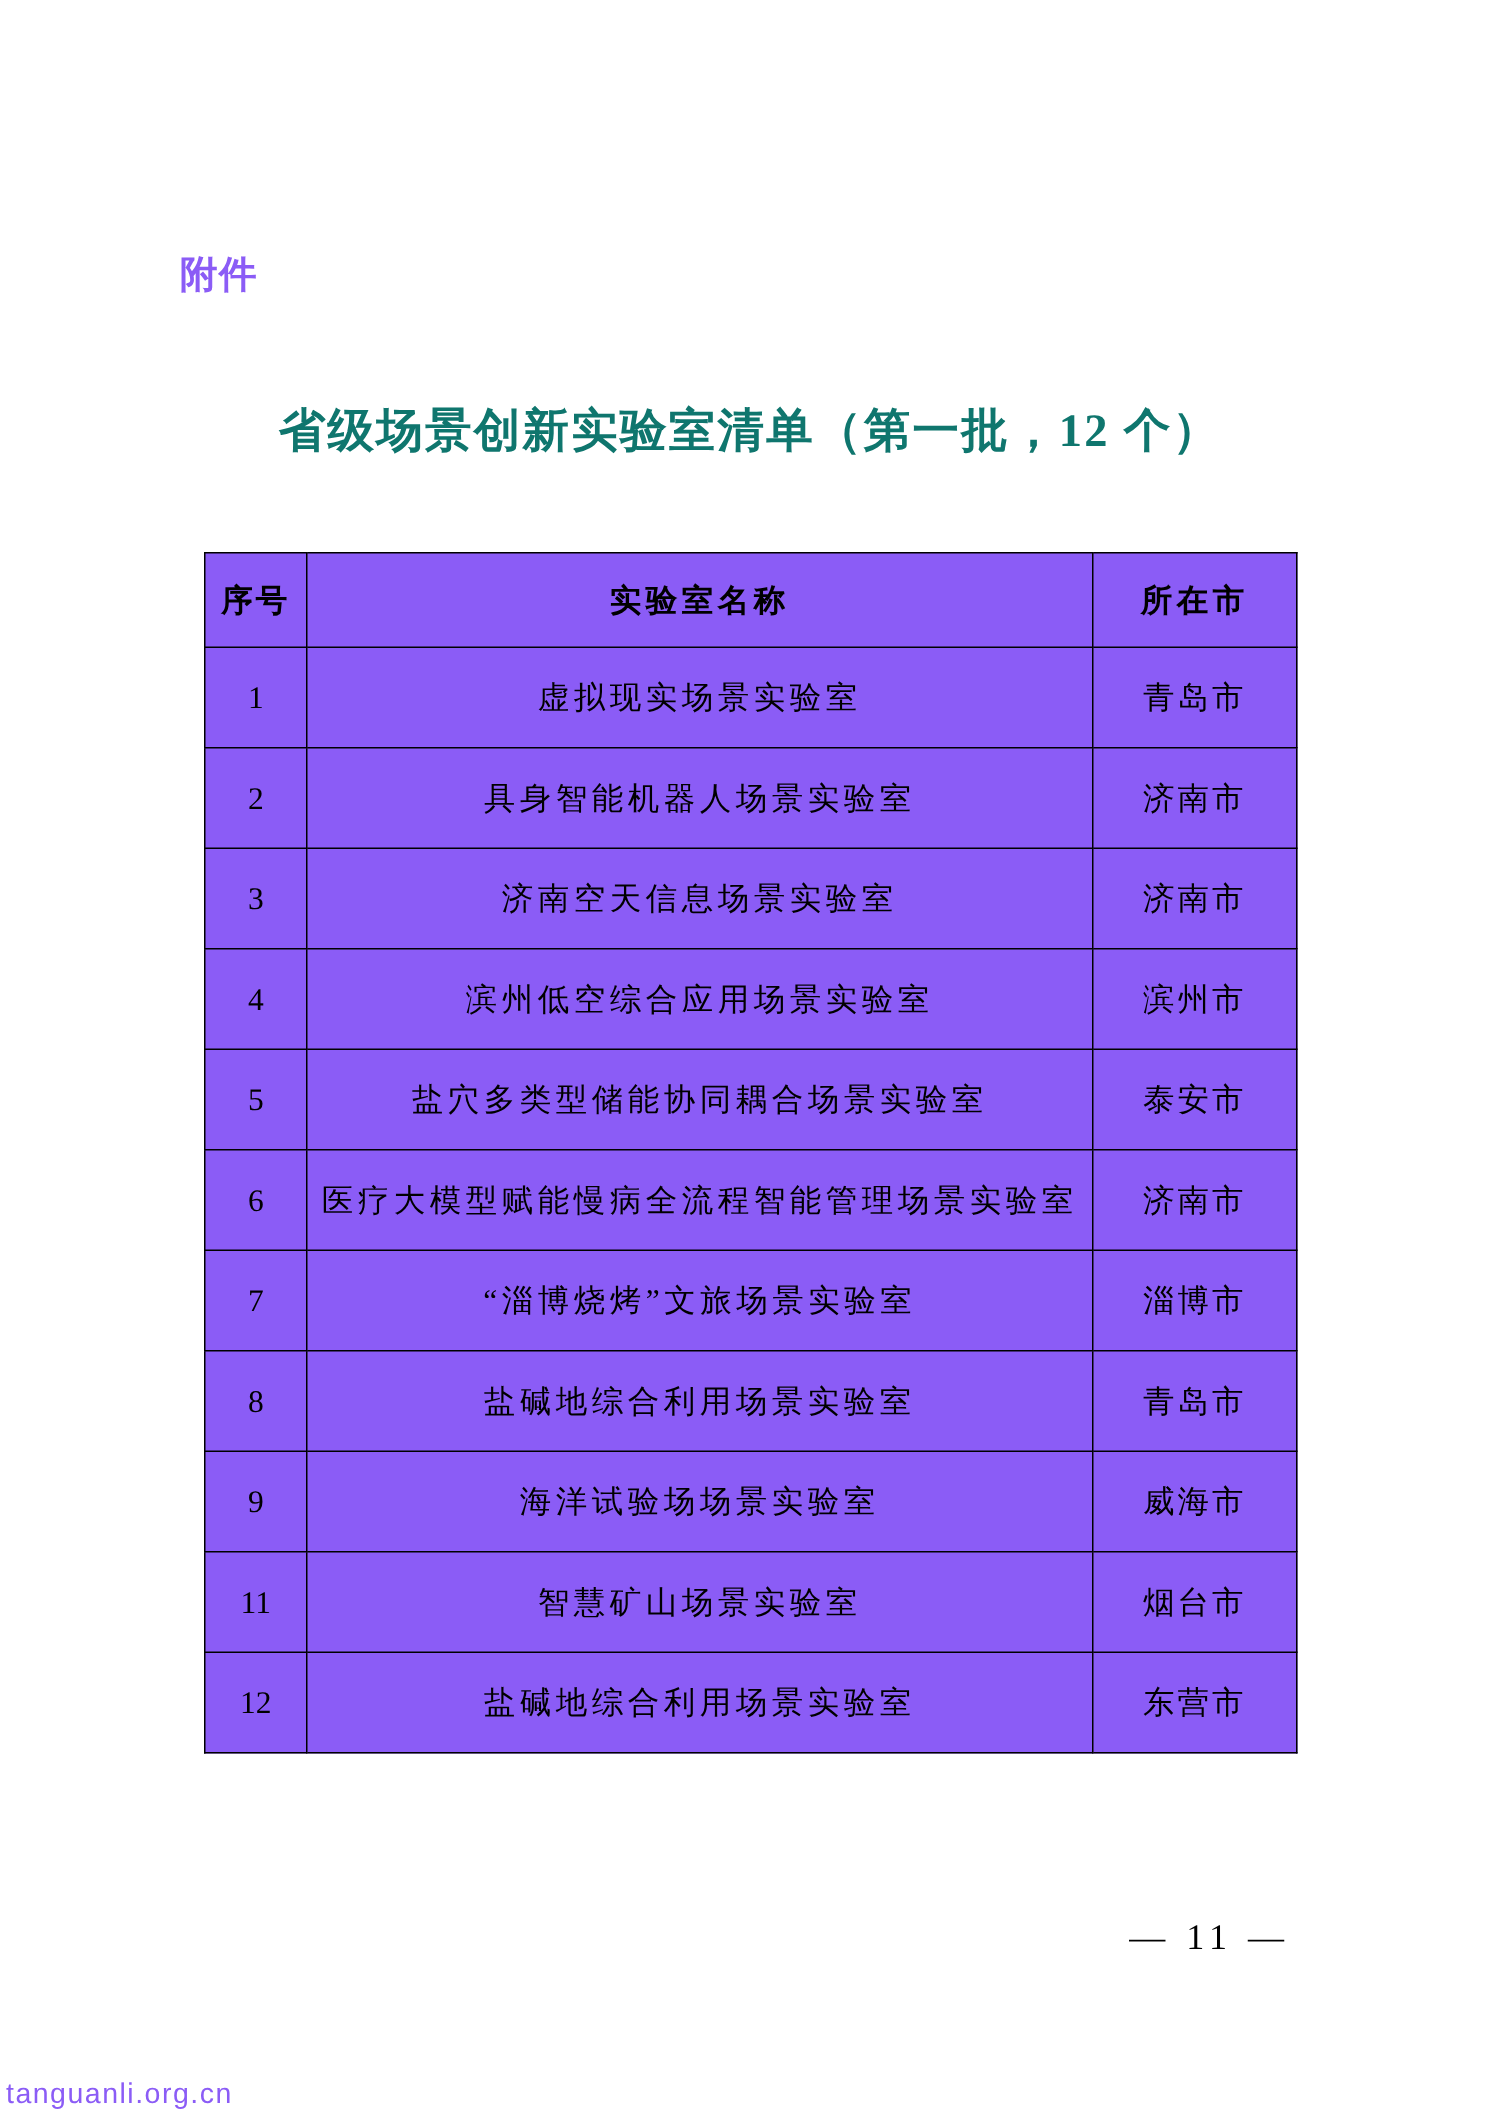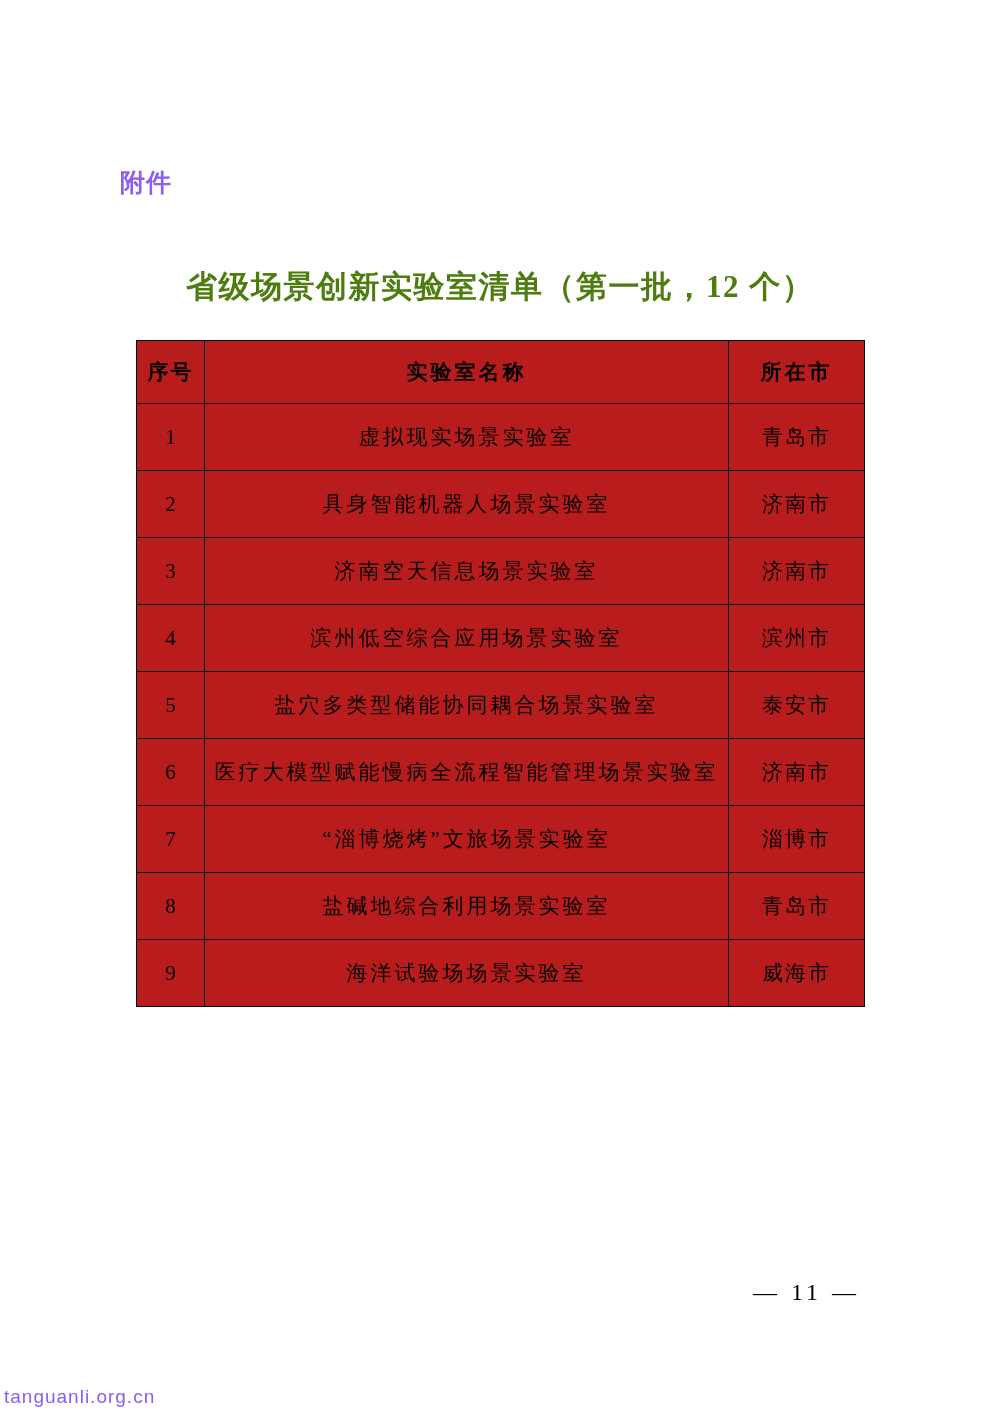--- a/index.html
+++ b/index.html
@@ -36,35 +36,36 @@
   .doc-title {
     position: absolute;
     left: 0;
     right: 0;
     top: 266px;
     text-align: center;
     font-family: "Liberation Serif", "DejaVu Serif", serif;
     font-weight: bold;
     font-size: 31px;
     letter-spacing: 1.5px;
-    color: #4d7c0f;
+    color: #0f766e;
   }
 
   .table-wrap {
     position: absolute;
     left: 136px;
     top: 340px;
     width: 728px;
   }
 
   table.list {
     border-collapse: collapse;
     width: 100%;
     table-layout: fixed;
-    background: #b91c1c;
+    background: #8b5cf6;
+    margin-top: 28px;
   }
 
   table.list td,
   table.list th {
     border: 1.6px solid #000;
     text-align: center;
     vertical-align: middle;
     font-family: "Liberation Serif", "DejaVu Serif", serif;
     font-size: 21px;
     letter-spacing: 2.5px;
@@ -181,20 +182,30 @@
         <tr>
           <td class="idx">8</td>
           <td class="name">盐碱地综合利用场景实验室</td>
           <td class="city">青岛市</td>
         </tr>
         <tr>
           <td class="idx">9</td>
           <td class="name">海洋试验场场景实验室</td>
           <td class="city">威海市</td>
         </tr>
+        <tr>
+          <td class="idx">11</td>
+          <td class="name">智慧矿山场景实验室</td>
+          <td class="city">烟台市</td>
+        </tr>
+        <tr>
+          <td class="idx">12</td>
+          <td class="name">盐碱地综合利用场景实验室</td>
+          <td class="city">东营市</td>
+        </tr>
       </tbody>
     </table>
   </div>
 
   <div class="page-number">— 11 —</div>
 
   <div class="watermark">tanguanli.org.cn</div>
 
 </div>
 

